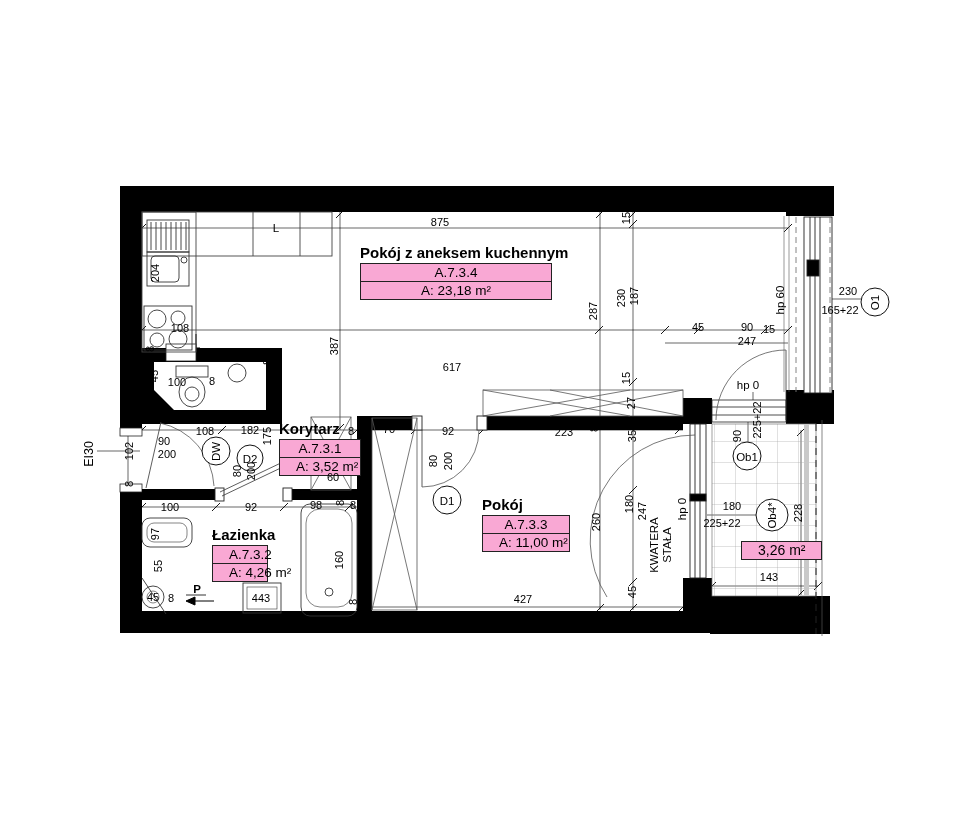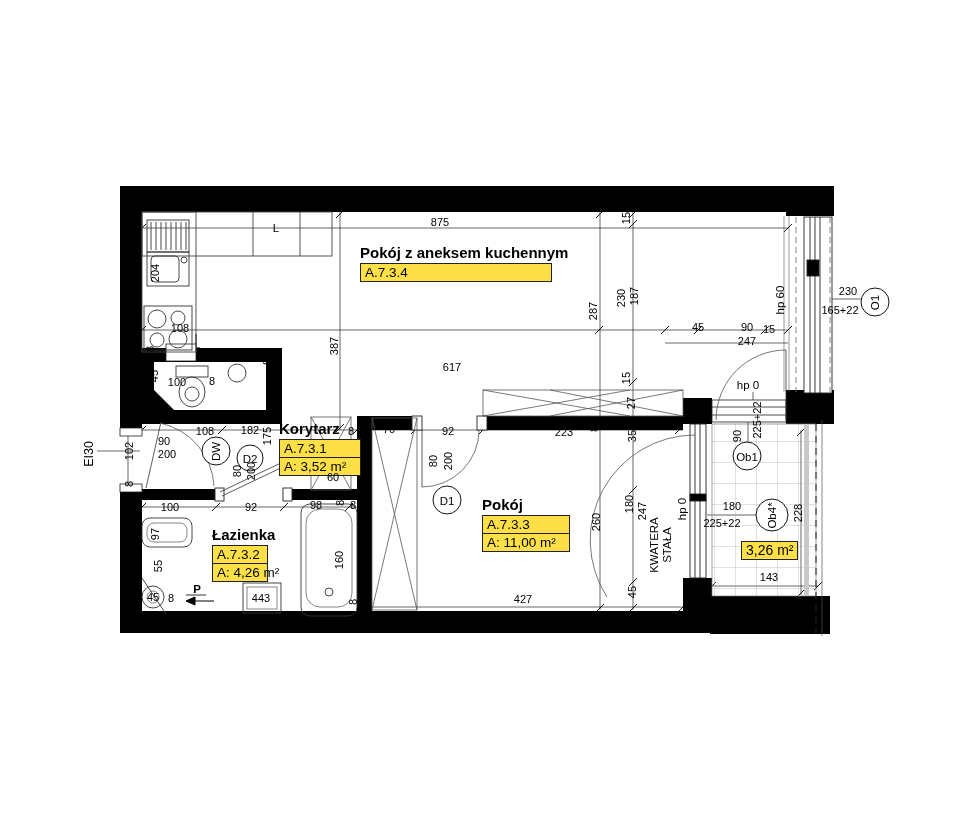--- a/index.html
+++ b/index.html
@@ -6,22 +6,22 @@
   #plan{position:relative;width:968px;height:820px;background:#fff;overflow:hidden;
         font-family:"Liberation Sans",sans-serif;color:#000;}
   #geo{position:absolute;left:0;top:0;}
   .dim{position:absolute;transform:translate(-50%,-50%);font-size:11px;line-height:11px;
        white-space:nowrap;color:#000;}
   .dim.v{transform:translate(-50%,-50%) rotate(-90deg);}
   .ann{position:absolute;transform:translate(-50%,-50%);font-size:11.5px;white-space:nowrap;}
   .ann.v{transform:translate(-50%,-50%) rotate(-90deg);}
   .room-label{position:absolute;}
   .room-name{font-weight:bold;font-size:15px;margin-bottom:2px;white-space:nowrap;}
-  .abox{border:1px solid #222;background:#fde047;font-size:13.5px;line-height:17px;
-        padding:0 4px;white-space:nowrap;}
+  .abox{border:1px solid #222;background:#f9a8d4;font-size:13.5px;line-height:17px;
+        padding:0 16px;white-space:nowrap;text-align:center;}
   .bubble{position:absolute;border:1.4px solid #111;border-radius:50%;background:#fff;
           display:flex;align-items:center;justify-content:center;
           transform:translate(-50%,-50%);font-size:11.5px;}
   .bubble .vt{transform:rotate(-90deg);display:block;white-space:nowrap;}
   .kw{position:absolute;transform:translate(-50%,-50%) rotate(-90deg);
       font-size:11.5px;text-align:center;line-height:13px;white-space:nowrap;}
 </style>
 </head>
 <body>
 
@@ -195,20 +195,21 @@
     <rect x="712" y="424" width="104" height="172" fill="url(#tile)" stroke="#777" stroke-width="0.7"></rect>
     <rect x="804" y="424" width="5" height="172" fill="#c9c9c9"></rect>
     <line x1="816" y1="424" x2="816" y2="634" stroke="#222" stroke-width="1" stroke-dasharray="7,5"></line>
     <line x1="822" y1="420" x2="822" y2="636" stroke="#555" stroke-width="0.7"></line>
   </g>
 </svg>
 
   <div class="room-label" style="left:360px;top:244px;width:192px">
     <div class="room-name">Pokój z aneksem kuchennym</div>
     <div class="abox">A.7.3.4</div>
+    <div class="abox" style="border-top:none">A: 23,18 m²</div>
   </div>
   <div class="room-label" style="left:279px;top:420px;width:82px">
     <div class="room-name">Korytarz</div>
     <div class="abox">A.7.3.1</div>
     <div class="abox" style="border-top:none">A: 3,52 m²</div>
   </div>
   <div class="room-label" style="left:212px;top:526px;width:56px">
     <div class="room-name">Łazienka</div>
     <div class="abox">A.7.3.2</div>
     <div class="abox" style="border-top:none">A: 4,26 m²</div>

